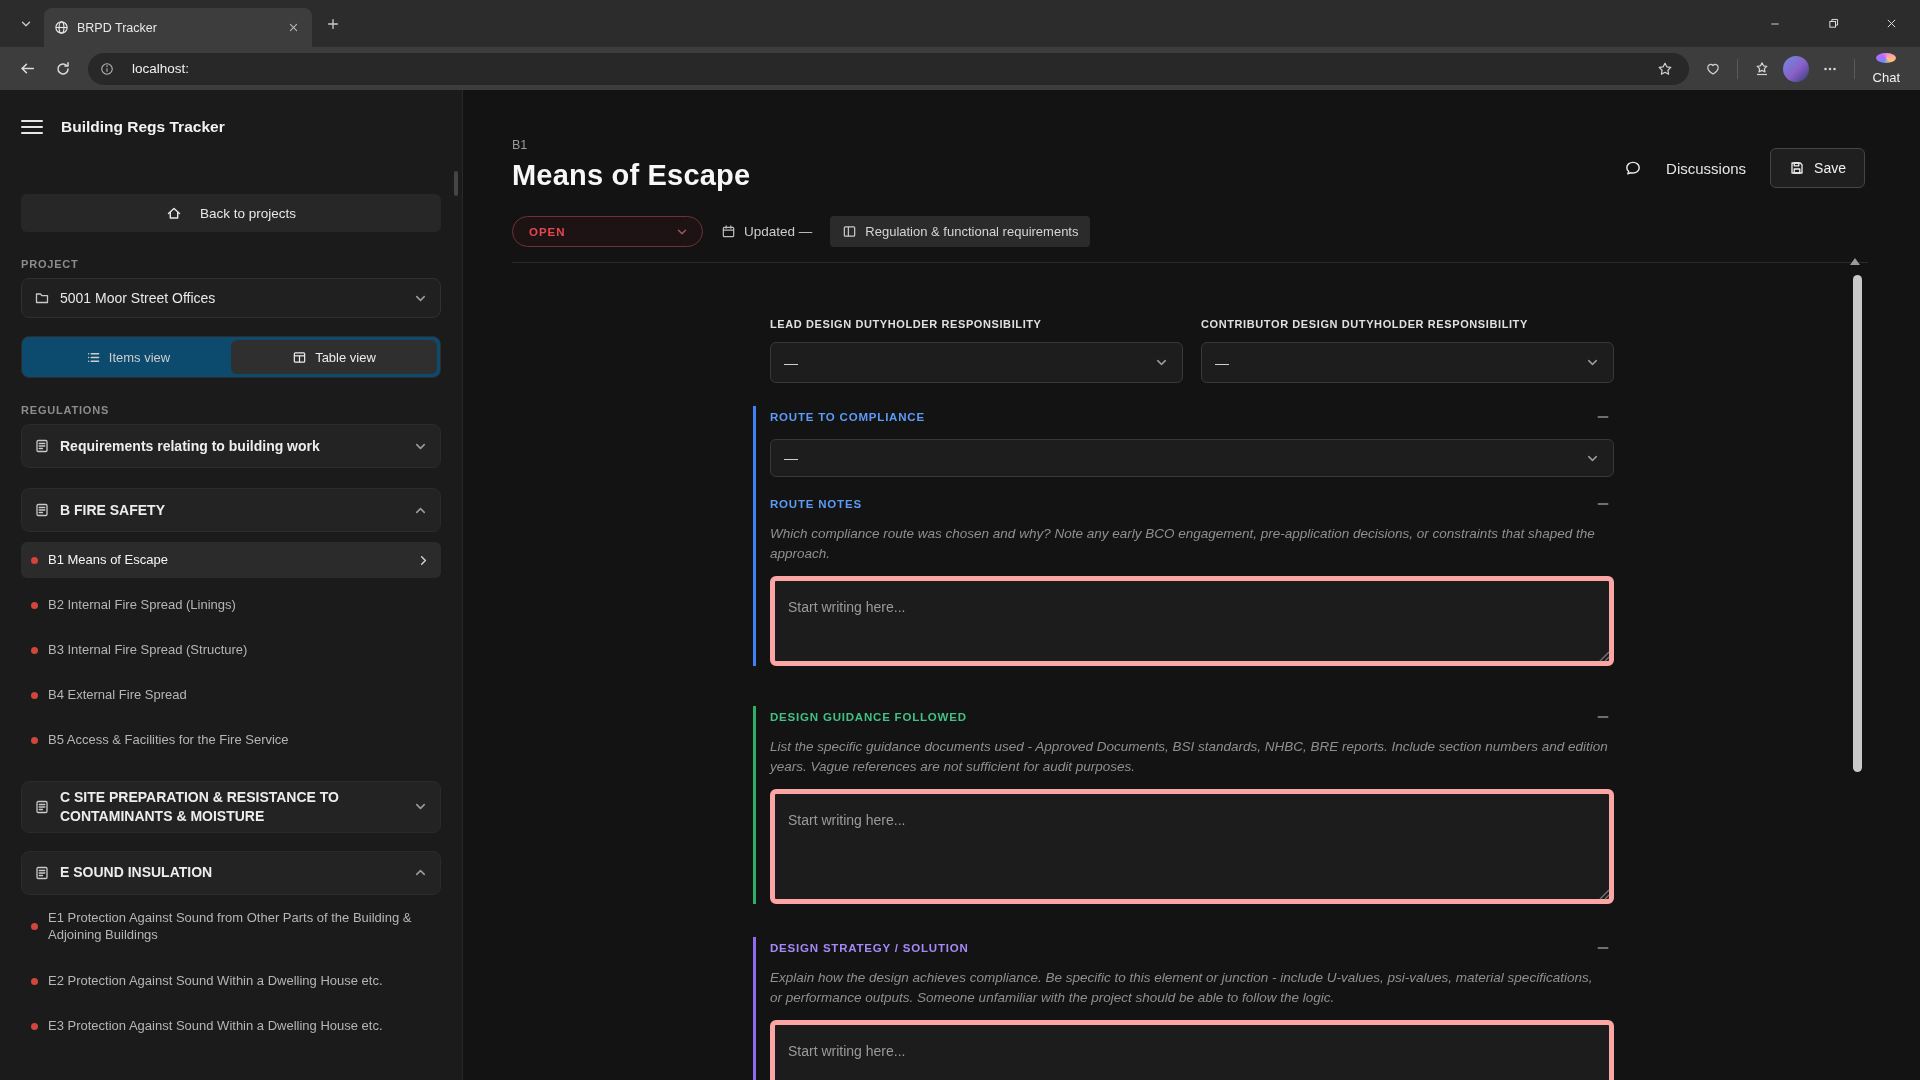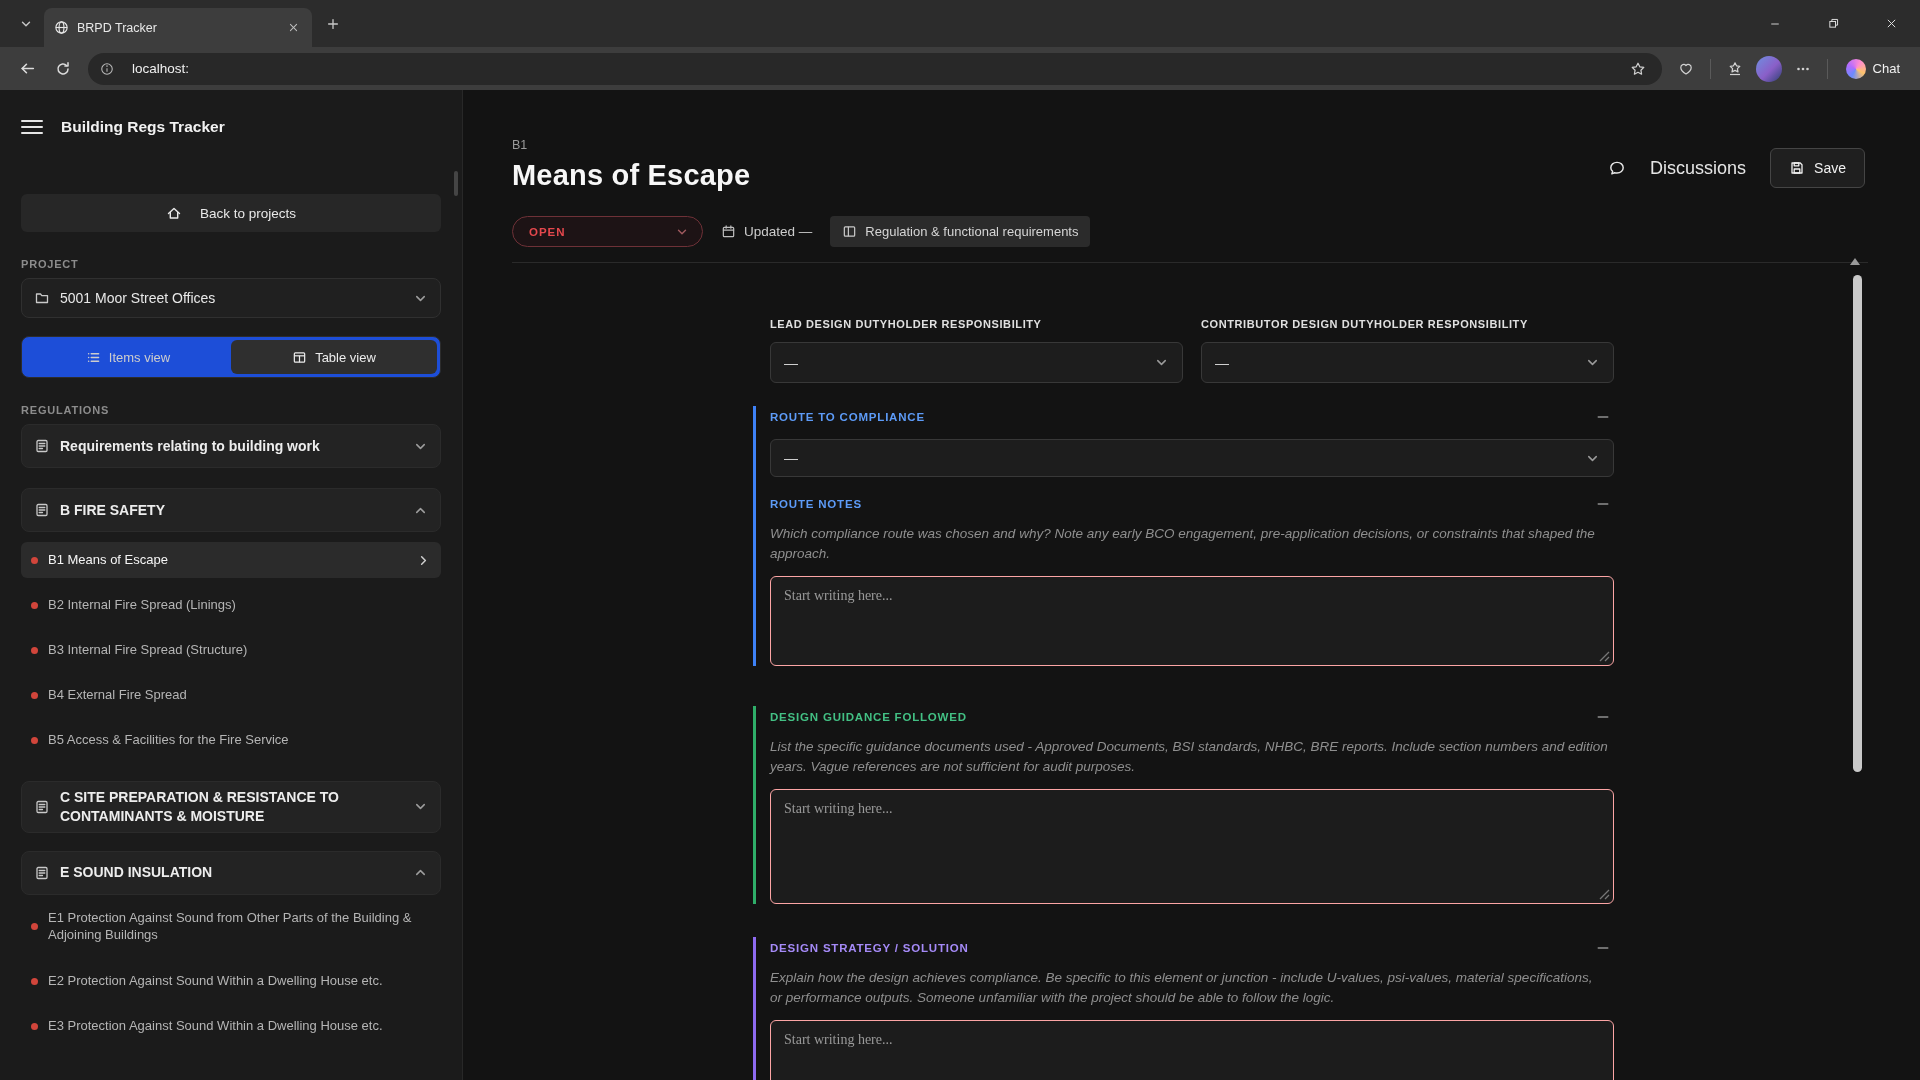--- a/index.html
+++ b/index.html
@@ -19,57 +19,57 @@
   .win-controls button { width: 58px; height: 47px; display: flex; align-items: center; justify-content: center; color: #e0e0e0; }
 
   .toolbar { height: 43px; background: #3d3d3d; display: flex; align-items: center; padding: 0 10px; gap: 2px; }
   .nav-btn { width: 34px; height: 34px; border-radius: 6px; display: flex; align-items: center; justify-content: center; color: #dcdcdc; }
   .url-pill { flex: 1; height: 32px; margin: 0 6px; background: #282828; border-radius: 16px; display: flex; align-items: center; padding: 0 8px 0 12px; gap: 18px; min-width: 0; }
   .url-text { font-size: 13.5px; color: #f0f0f0; }
   .pill-spacer { flex: 1; }
   .tool-icon { width: 32px; height: 32px; display: flex; align-items: center; justify-content: center; color: #d2d2d2; border-radius: 6px; }
   .tb-divider { width: 1px; height: 20px; background: #5a5a5a; margin: 0 6px; }
   .avatar { width: 26px; height: 26px; border-radius: 50%; background: linear-gradient(135deg, #6f8fe0 0%, #8a5fc8 55%, #2d3f73 100%); }
-  .chat-btn { display: flex; align-items: center; gap: 7px; padding: 0 10px; height: 32px; color: #f0f0f0; font-size: 13px; }
+  .chat-btn { display: flex; align-items: center; gap: 7px; padding: 0 10px; height: 32px; color: #f0f0f0; font-size: 13px; flex-direction: column; }
   .copilot { width: 20px; height: 20px; border-radius: 50%; background: conic-gradient(from 210deg, #6a8bff, #b56bff, #ff8bd2, #ffc46b, #6a8bff); }
 
   
   .app { display: flex; height: 990px; }
 
   
   .sidebar { width: 463px; background: #1b1b1b; border-right: 1px solid #282828; padding: 0 21px; position: relative; flex-shrink: 0; overflow: hidden; }
   .sb-top { display: flex; align-items: center; gap: 18px; margin-top: 20px; height: 34px; }
   .hamburger { width: 22px; display: flex; flex-direction: column; gap: 4px; }
   .hamburger span { height: 2px; background: #e6e6e6; border-radius: 1px; }
   .app-title { font-size: 15.5px; font-weight: 700; color: #f2f2f2; }
   .back-btn { margin-top: 50px; width: 100%; height: 38px; background: #272727; border-radius: 6px; display: flex; align-items: center; justify-content: center; gap: 18px; color: #e8e8e8; font-size: 13.5px; }
   .sb-label { margin-top: 26px; font-size: 11px; font-weight: 700; letter-spacing: .8px; color: #8c8c8c; }
   .proj-select { margin-top: 8px; height: 40px; width: 100%; background: #202020; border: 1px solid #303030; border-radius: 8px; display: flex; align-items: center; padding: 0 12px; gap: 10px; color: #e8e8e8; font-size: 14px; }
   .proj-select .grow { flex: 1; text-align: left; }
   .proj-select .chev, .reg-head .chev { color: #9d9d9d; }
-  .segmented { margin-top: 18px; height: 42px; width: 100%; background: #1d4ed8; border: 1px solid #2c2c2c; border-radius: 8px; display: flex; padding: 3px; }
+  .segmented { margin-top: 18px; height: 42px; width: 100%; background: #0c4a6e; border: 1px solid #2c2c2c; border-radius: 8px; display: flex; padding: 3px; }
   .seg { flex: 1; display: flex; align-items: center; justify-content: center; gap: 8px; font-size: 13px; color: #cdcdcd; border-radius: 6px; }
   .seg.active { background: #2f2f2f; color: #ececec; }
   .reg-head { margin-top: 8px; min-height: 44px; width: 100%; background: #232323; border: 1px solid #2b2b2b; border-radius: 8px; display: flex; align-items: center; padding: 6px 12px; gap: 10px; color: #c9c9c9; }
   .reg-head .t { flex: 1; font-size: 14px; font-weight: 700; color: #ededed; line-height: 1.35; text-align: left; }
   .mt20 { margin-top: 20px !important; } .mt23 { margin-top: 23px !important; } .mt18 { margin-top: 18px !important; } .mt14 { margin-top: 14px !important; }
   .reg-item { display: flex; align-items: center; gap: 10px; padding: 0 10px; min-height: 36px; margin-top: 9px; border-radius: 6px; color: #b5b5b5; font-size: 13px; width: 100%; }
   .reg-item .dot { width: 7px; height: 7px; border-radius: 50%; background: #d1453b; flex-shrink: 0; }
   .reg-item .lbl { flex: 1; line-height: 1.3; text-align: left; }
   .reg-item.selected { background: #2b2b2b; color: #f5f5f5; margin-top: 10px; }
   .reg-item.selected .chev { color: #cfcfcf; }
   .reg-item.two-line { min-height: 46px; }
   .sb-scrollbar { position: absolute; top: 81px; right: 4px; width: 4px; height: 25px; background: #454545; border-radius: 2px; }
 
   
   .main { flex: 1; position: relative; padding-left: 49px; background: #131313; min-width: 0; overflow: hidden; }
   .code { margin-top: 48px; font-size: 12.5px; color: #9a9a9a; }
   .page-title { margin-top: 7px; font-size: 29px; font-weight: 700; color: #f7f7f7; letter-spacing: .2px; }
   .head-actions { position: absolute; top: 58px; right: 55px; display: flex; align-items: center; gap: 12px; }
-  .discussions-btn { display: flex; align-items: center; gap: 24px; color: #e6e6e6; font-size: 18px; padding: 8px 12px; }
+  .discussions-btn { display: flex; align-items: center; gap: 24px; color: #e6e6e6; font-size: 15px; padding: 8px 12px; }
   .save-btn { display: flex; align-items: center; gap: 9px; color: #f0f0f0; font-size: 14px; height: 40px; padding: 0 18px; border: 1px solid #454545; border-radius: 6px; background: #1f1f1f; }
   .meta-row { margin-top: 24px; display: flex; align-items: center; gap: 18px; }
   .status-pill { width: 191px; height: 31px; border: 1px solid #6e3137; border-radius: 16px; background: #1d1315; display: flex; align-items: center; justify-content: space-between; padding: 0 13px 0 16px; color: #e5484d; }
   .status-pill .s { font-size: 11.5px; font-weight: 700; letter-spacing: 1px; }
   .status-pill .chev { color: #a15a5f; }
   .updated { display: flex; align-items: center; gap: 8px; color: #cdcdcd; font-size: 13.5px; }
   .updated .ico { color: #bdbdbd; }
   .chip { display: flex; align-items: center; gap: 8px; height: 31px; background: #2b2b2b; border-radius: 4px; padding: 0 12px; color: #d5d5d5; font-size: 13px; }
   .chip .ico { color: #c9c9c9; }
   .divider { margin-top: 15px; margin-right: 52px; border: none; border-top: 1px solid #2a2a2a; }
@@ -86,21 +86,21 @@
   .sec-head { display: flex; align-items: center; justify-content: space-between; }
   .sec-head.sub { margin-top: 16px; }
   .sec-label { font-size: 11.5px; font-weight: 700; letter-spacing: .8px; }
   .blue .sec-label { color: #5d9bf7; }
   .green .sec-label { color: #43c084; }
   .purple .sec-label { color: #a58af7; }
   .minus-btn { color: #8f8f8f; width: 22px; height: 22px; display: flex; align-items: center; justify-content: center; }
   .sec-select { margin-top: 11px; height: 38px; }
   .desc { margin-top: 9px; font-size: 13.5px; font-style: italic; color: #8f8f8f; line-height: 1.45; padding-right: 6px; }
   .ta-wrap { margin-top: 13px; position: relative; }
-  textarea { width: 100%; background: #1c1c1c; border: 1px solid #fca5a5; border-radius: 6px; padding: 11px 13px; color: #e0e0e0; font-size: 14px; resize: none; display: block; font-family: Liberation Serif, serif; }
+  textarea { width: 100%; background: #1c1c1c; border: 5px solid #fca5a5; border-radius: 6px; padding: 18px 13px; color: #e0e0e0; font-size: 14px; resize: none; display: block; font-family: Liberation Sans, sans-serif; }
   textarea::placeholder { color: #9a9a9a; }
   .ta-sm { height: 90px; } .ta-md { height: 115px; } .ta-lg { height: 150px; }
   .grip { position: absolute; right: 4px; bottom: 4px; color: #777; pointer-events: none; }
   .main-scroll-arrow { position: absolute; right: 60px; top: 168px; width: 0; height: 0; border-left: 5px solid transparent; border-right: 5px solid transparent; border-bottom: 7px solid #9a9a9a; }
   .main-scrollbar { position: absolute; top: 185px; right: 58px; width: 9px; height: 497px; background: #c9c9c9; border-radius: 5px; }
 </style>
 </head>
 <body>
 
 <div class="tabstrip">

